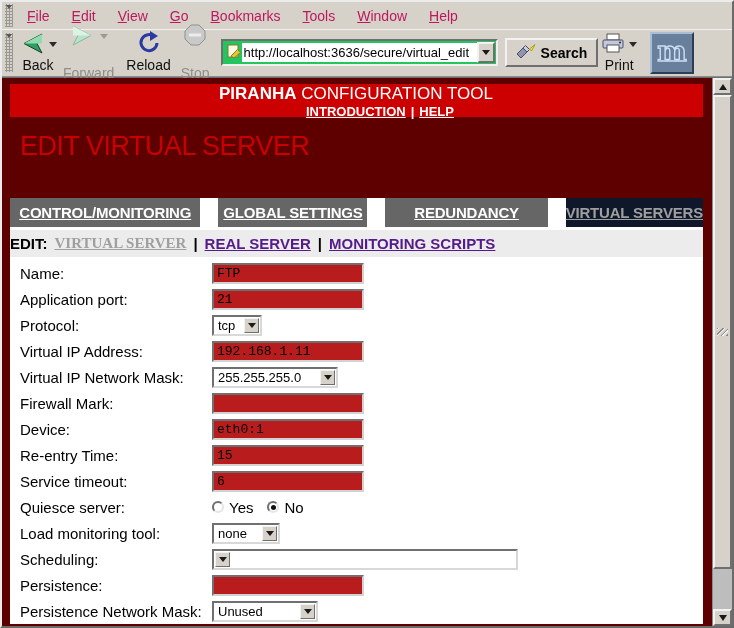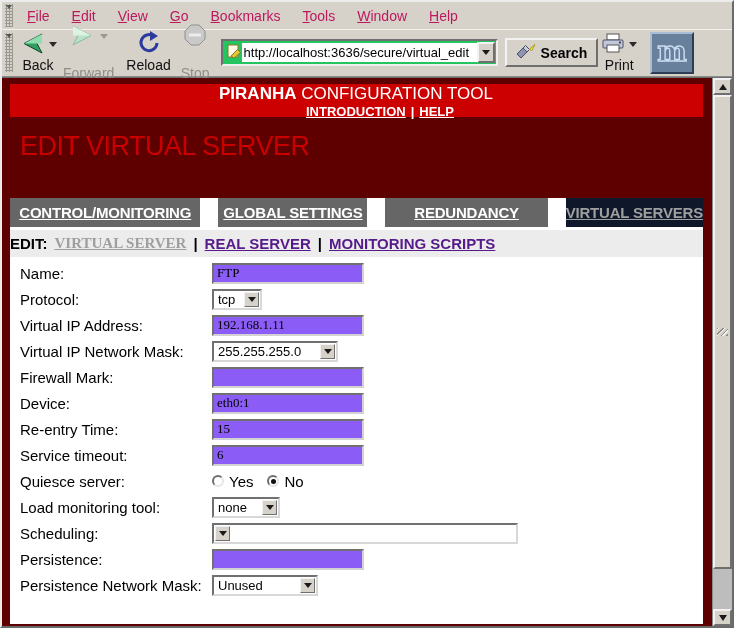--- a/index.html
+++ b/index.html
@@ -65,21 +65,21 @@
   
   .subnav { margin:0 9px 0 8px; height:27px; background:#ececec; display:flex; align-items:center;
     padding-left:0; font-size:15px; font-weight:bold; gap:7px; color:#000; }
   .subnav .current { color:#9f9f9f; text-decoration:underline; cursor:pointer;font-family:Liberation Serif, serif; }
   .subnav .plink { color:#551a8b; text-decoration:underline; cursor:pointer; }
   
   .form { margin:0 9px 0 8px; background:#fff; padding-top:3px; height:367px; }
   .frow { height:26px; display:flex; align-items:center; padding-left:10px; }
   .flabel { width:192px; flex-shrink:0; font-size:15px; color:#000; white-space:nowrap; }
   .gtk-input { height:21px; border:2px solid; border-color:#707070 #d2d2d2 #d2d2d2 #707070;
-    background:#8b5cf6; font-size:13px; font-family:Liberation Serif, serif; padding:0 3px; outline:none; }
+    background:#b91c1c; font-size:13px; font-family:Liberation Mono, monospace; padding:0 3px; outline:none; }
   .gtk-select { height:21px; display:flex; align-items:stretch; background:#fff;
     border:2px solid; border-color:#707070 #d8d8d8 #d8d8d8 #707070; cursor:pointer; }
   .sel-txt { flex:1; font-size:13px; padding:1px 4px 0 4px; white-space:nowrap; overflow:hidden; }
   .sel-btn { width:15px; margin:1px; background:#d6d2ca; border:1px solid;
     border-color:#f2f2f2 #6f6f6f #6f6f6f #f2f2f2; display:flex; align-items:center; justify-content:center; }
   .tri-down { width:0; height:0; border-left:4px solid transparent; border-right:4px solid transparent;
     border-top:5px solid #1a1a1a; }
   .gtk-radio { width:12px; height:12px; border-radius:50%; background:#fff;
     border:2px solid; border-color:#6f6f6f #e6e6e6 #e6e6e6 #6f6f6f;
     display:inline-flex; align-items:center; justify-content:center; cursor:pointer; flex-shrink:0; }
@@ -248,20 +248,24 @@
         <a class="plink">MONITORING SCRIPTS</a>
       </div>
 
       <div class="form">
 
         <div class="frow">
           <span class="flabel">Name:</span>
           <input class="gtk-input" style="width: 152px;" value="FTP">
         </div>
 
+        <div class="frow">
+          <span class="flabel">Application port:</span>
+          <input class="gtk-input" style="width: 152px;" value="21">
+        </div>
 
         <div class="frow">
           <span class="flabel">Protocol:</span>
           <span class="gtk-select" style="width:50px">
             <span class="sel-txt">tcp</span>
             <span class="sel-btn">
                 <span class="tri-down"></span>
               </span>
           </span>
         </div>

